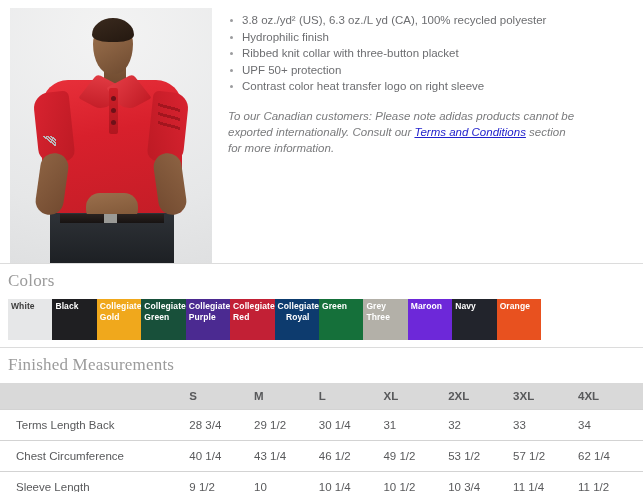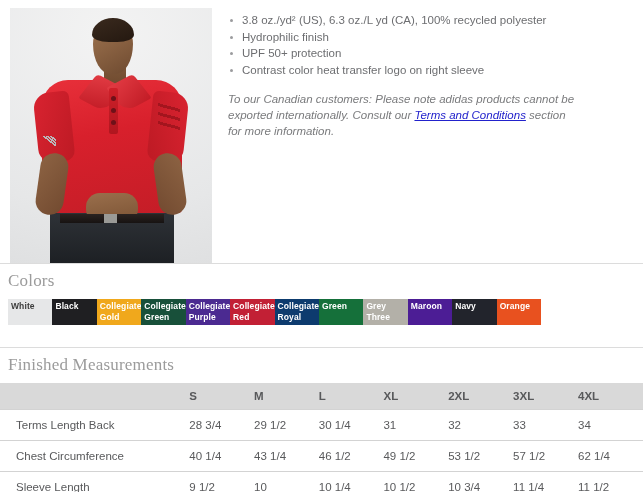--- a/index.html
+++ b/index.html
@@ -229,21 +229,21 @@
 
   
   .swatch-row {
     display: flex;
     margin: 0 0 0 8px;
     width: 533px;
     height: 38px;
   }
   .swatch {
     flex: 1 1 0;
-    height: 26px;
+    height: 41px;
     position: relative;
     overflow: hidden;
   }
   .swatch .sw-label {
     position: absolute;
     left: 3px; top: 2px;
     right: 1px;
     font-size: 8.5px;
     font-weight: bold;
     line-height: 10.5px;
@@ -312,20 +312,21 @@
       <div class="ph-hands"></div>
       <div class="ph-belt"></div>
       <div class="ph-buckle"></div>
     </div>
   </div>
 
   <div class="spec-col">
     <ul class="spec-list">
       <li>3.8 oz./yd² (US), 6.3 oz./L yd (CA), 100% recycled polyester</li>
       <li>Hydrophilic finish</li>
+      <li>Ribbed knit collar with three-button placket</li>
       <li>UPF 50+ protection</li>
       <li>Contrast color heat transfer logo on right sleeve</li>
     </ul>
 
     <p class="ca-note"><span>To our Canadian customers: Please note adidas products cannot be exported internationally. Consult our </span><a href="#" style="color: rgb(34, 34, 204);">Terms and Conditions</a><span> section for more information.</span></p>
   </div>
 </div>
 
 <div class="divider"></div>
 <h2 class="section-head">Colors</h2>
@@ -343,29 +344,29 @@
   <div class="swatch" style="background: rgb(24, 80, 58);">
       <span class="sw-label" style="color: rgb(255, 255, 255);">Collegiate Green</span>
     </div>
   <div class="swatch" style="background: rgb(75, 42, 145);">
       <span class="sw-label" style="color: rgb(255, 255, 255);">Collegiate Purple</span>
     </div>
   <div class="swatch" style="background: rgb(194, 32, 53);">
       <span class="sw-label" style="color: rgb(255, 255, 255);">Collegiate Red</span>
     </div>
   <div class="swatch" style="background: rgb(13, 59, 110);">
-      <span class="sw-label" style="color: rgb(255, 255, 255);">Collegiate Royal</span>
+      <span class="sw-label" style="color: rgb(255, 255, 255); text-align: center;">Collegiate Royal</span>
     </div>
   <div class="swatch" style="background: rgb(21, 112, 58);">
       <span class="sw-label" style="color: rgb(255, 255, 255);">Green</span>
     </div>
   <div class="swatch" style="background: rgb(179, 176, 168);">
       <span class="sw-label" style="color: rgb(255, 255, 255);">Grey Three</span>
     </div>
-  <div class="swatch" style="background: #4c1d95;">
+  <div class="swatch" style="background: #6d28d9;">
       <span class="sw-label" style="color: rgb(255, 255, 255);">Maroon</span>
     </div>
   <div class="swatch" style="background: rgb(34, 36, 44);">
       <span class="sw-label" style="color: rgb(255, 255, 255);">Navy</span>
     </div>
   <div class="swatch" style="background: rgb(232, 81, 31);">
       <span class="sw-label" style="color: rgb(255, 255, 255);">Orange</span>
     </div>
 </div>
 

